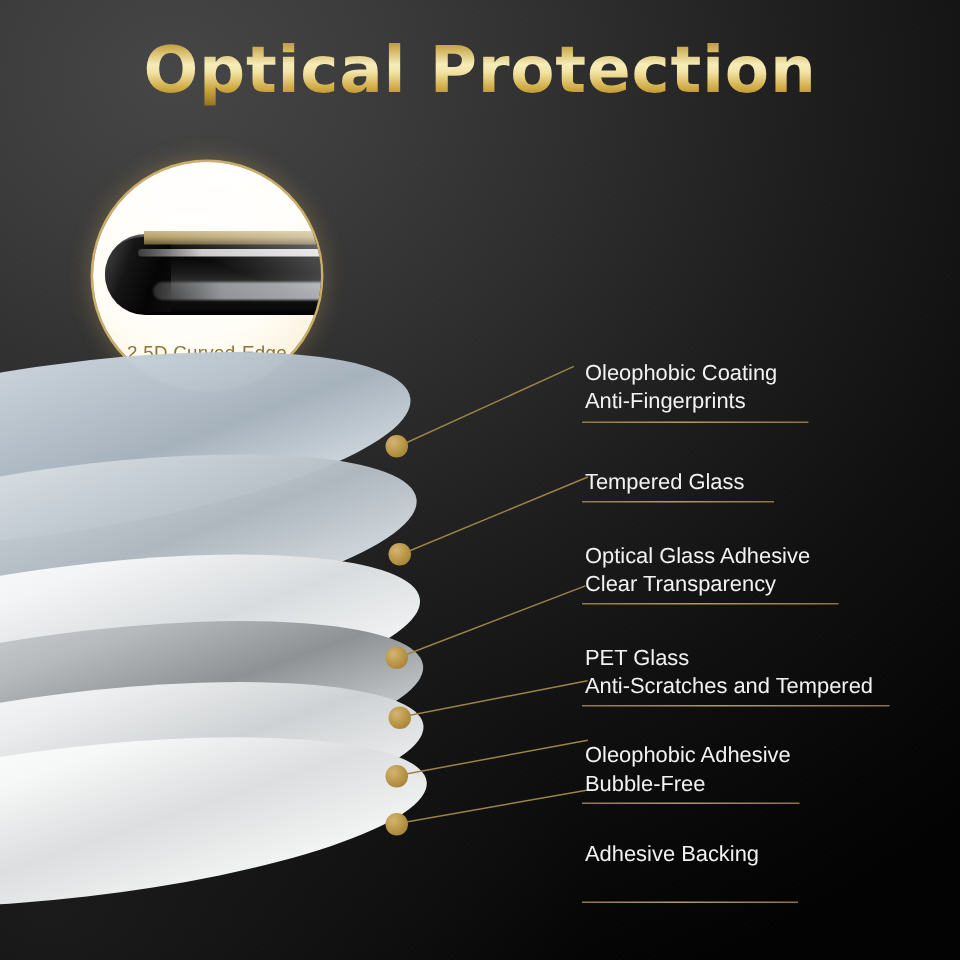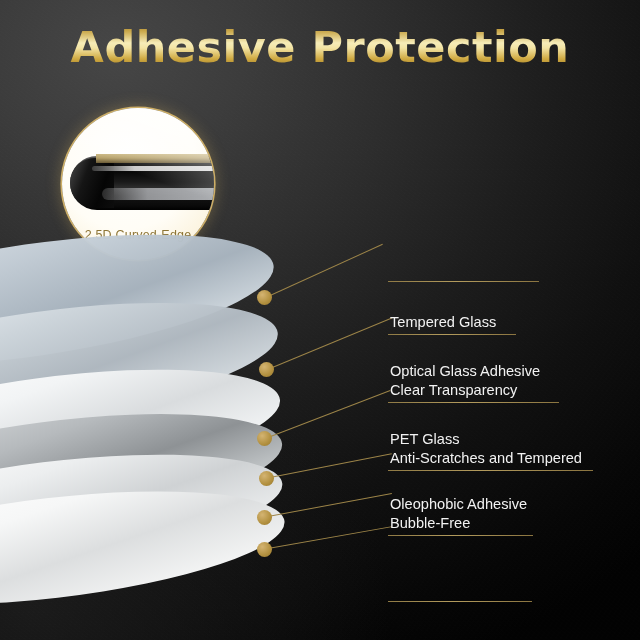--- a/index.html
+++ b/index.html
@@ -90,21 +90,21 @@
 </head>
 <body>
 
 <div id="stage">
 
   <div class="bg-base"></div>
   <div class="bg-glow"></div>
   <div class="bg-glow2"></div>
   <div class="bg-noise"></div>
 
-  <div class="title">Adhesive Protection</div>
+  <div class="title">Optical Protection</div>
 
   <div class="inset">
     <div class="edge-wrap">
       <div class="edge-body"></div>
       <div class="edge-curve"></div>
       <div class="edge-topstrip"></div>
       <div class="edge-hl1"></div>
       <div class="edge-hl2"></div>
     </div>
     <div class="inset-gloss"></div>
@@ -133,20 +133,24 @@
   <div class="lead" style="left:268px;top:516px;width:126px;transform:rotate(-10.5deg);"></div>
   <div class="lead" style="left:268px;top:548px;width:126px;transform:rotate(-10.0deg);"></div>
 
   <div class="dot" style="left:257px;top:290px;"></div>
   <div class="dot" style="left:259px;top:362px;"></div>
   <div class="dot" style="left:257px;top:431px;"></div>
   <div class="dot" style="left:259px;top:471px;"></div>
   <div class="dot" style="left:257px;top:510px;"></div>
   <div class="dot" style="left:257px;top:542px;"></div>
 
+  <div class="label" style="left:390px;top:240px;">
+    <span class="l1">Oleophobic Coating</span>
+    <span class="l2">Anti-Fingerprints</span>
+  </div>
   <div class="rule" style="left:388px;top:281px;width:151px;"></div>
 
   <div class="label" style="left:390px;top:313px;">
     <span class="l1">Tempered Glass</span>
   </div>
   <div class="rule" style="left:388px;top:334px;width:128px;"></div>
 
   <div class="label" style="left:390px;top:362px;">
     <span class="l1">Optical Glass Adhesive</span>
     <span class="l2">Clear Transparency</span>
@@ -159,16 +163,17 @@
   </div>
   <div class="rule" style="left:388px;top:470px;width:205px;"></div>
 
   <div class="label" style="left:390px;top:495px;">
     <span class="l1">Oleophobic Adhesive</span>
     <span class="l2">Bubble-Free</span>
   </div>
   <div class="rule" style="left:388px;top:535px;width:145px;"></div>
 
   <div class="label" style="left:390px;top:561px;">
+    <span class="l1">Adhesive Backing</span>
   </div>
   <div class="rule" style="left:388px;top:601px;width:144px;"></div>
 
 </div>
 
 </body></html>

